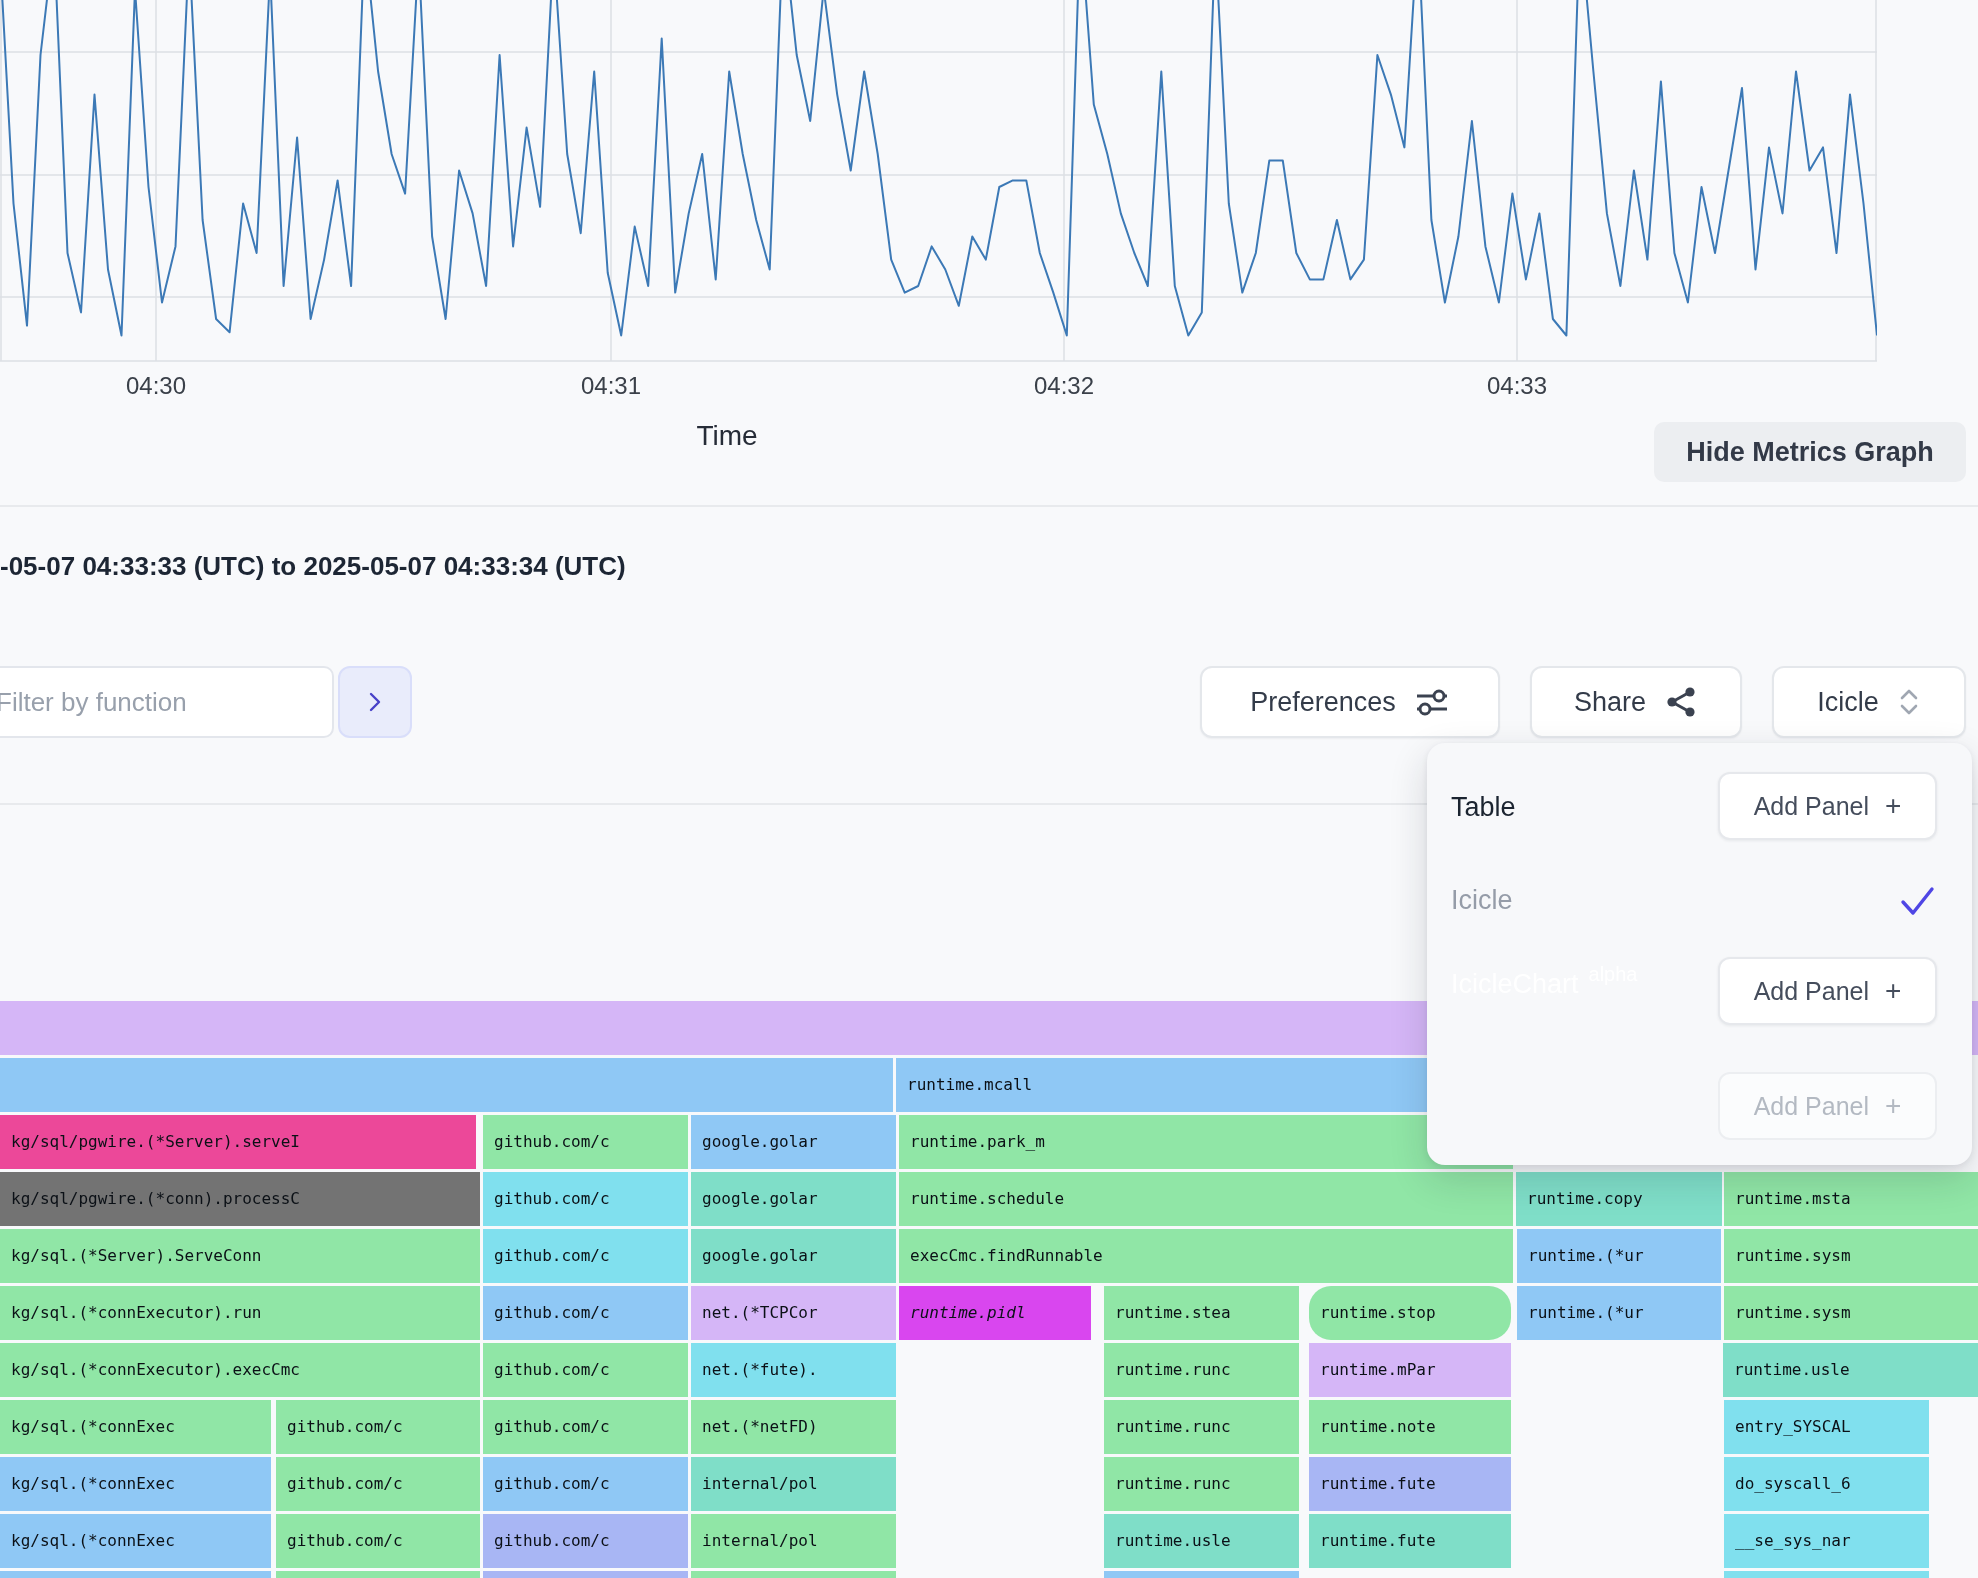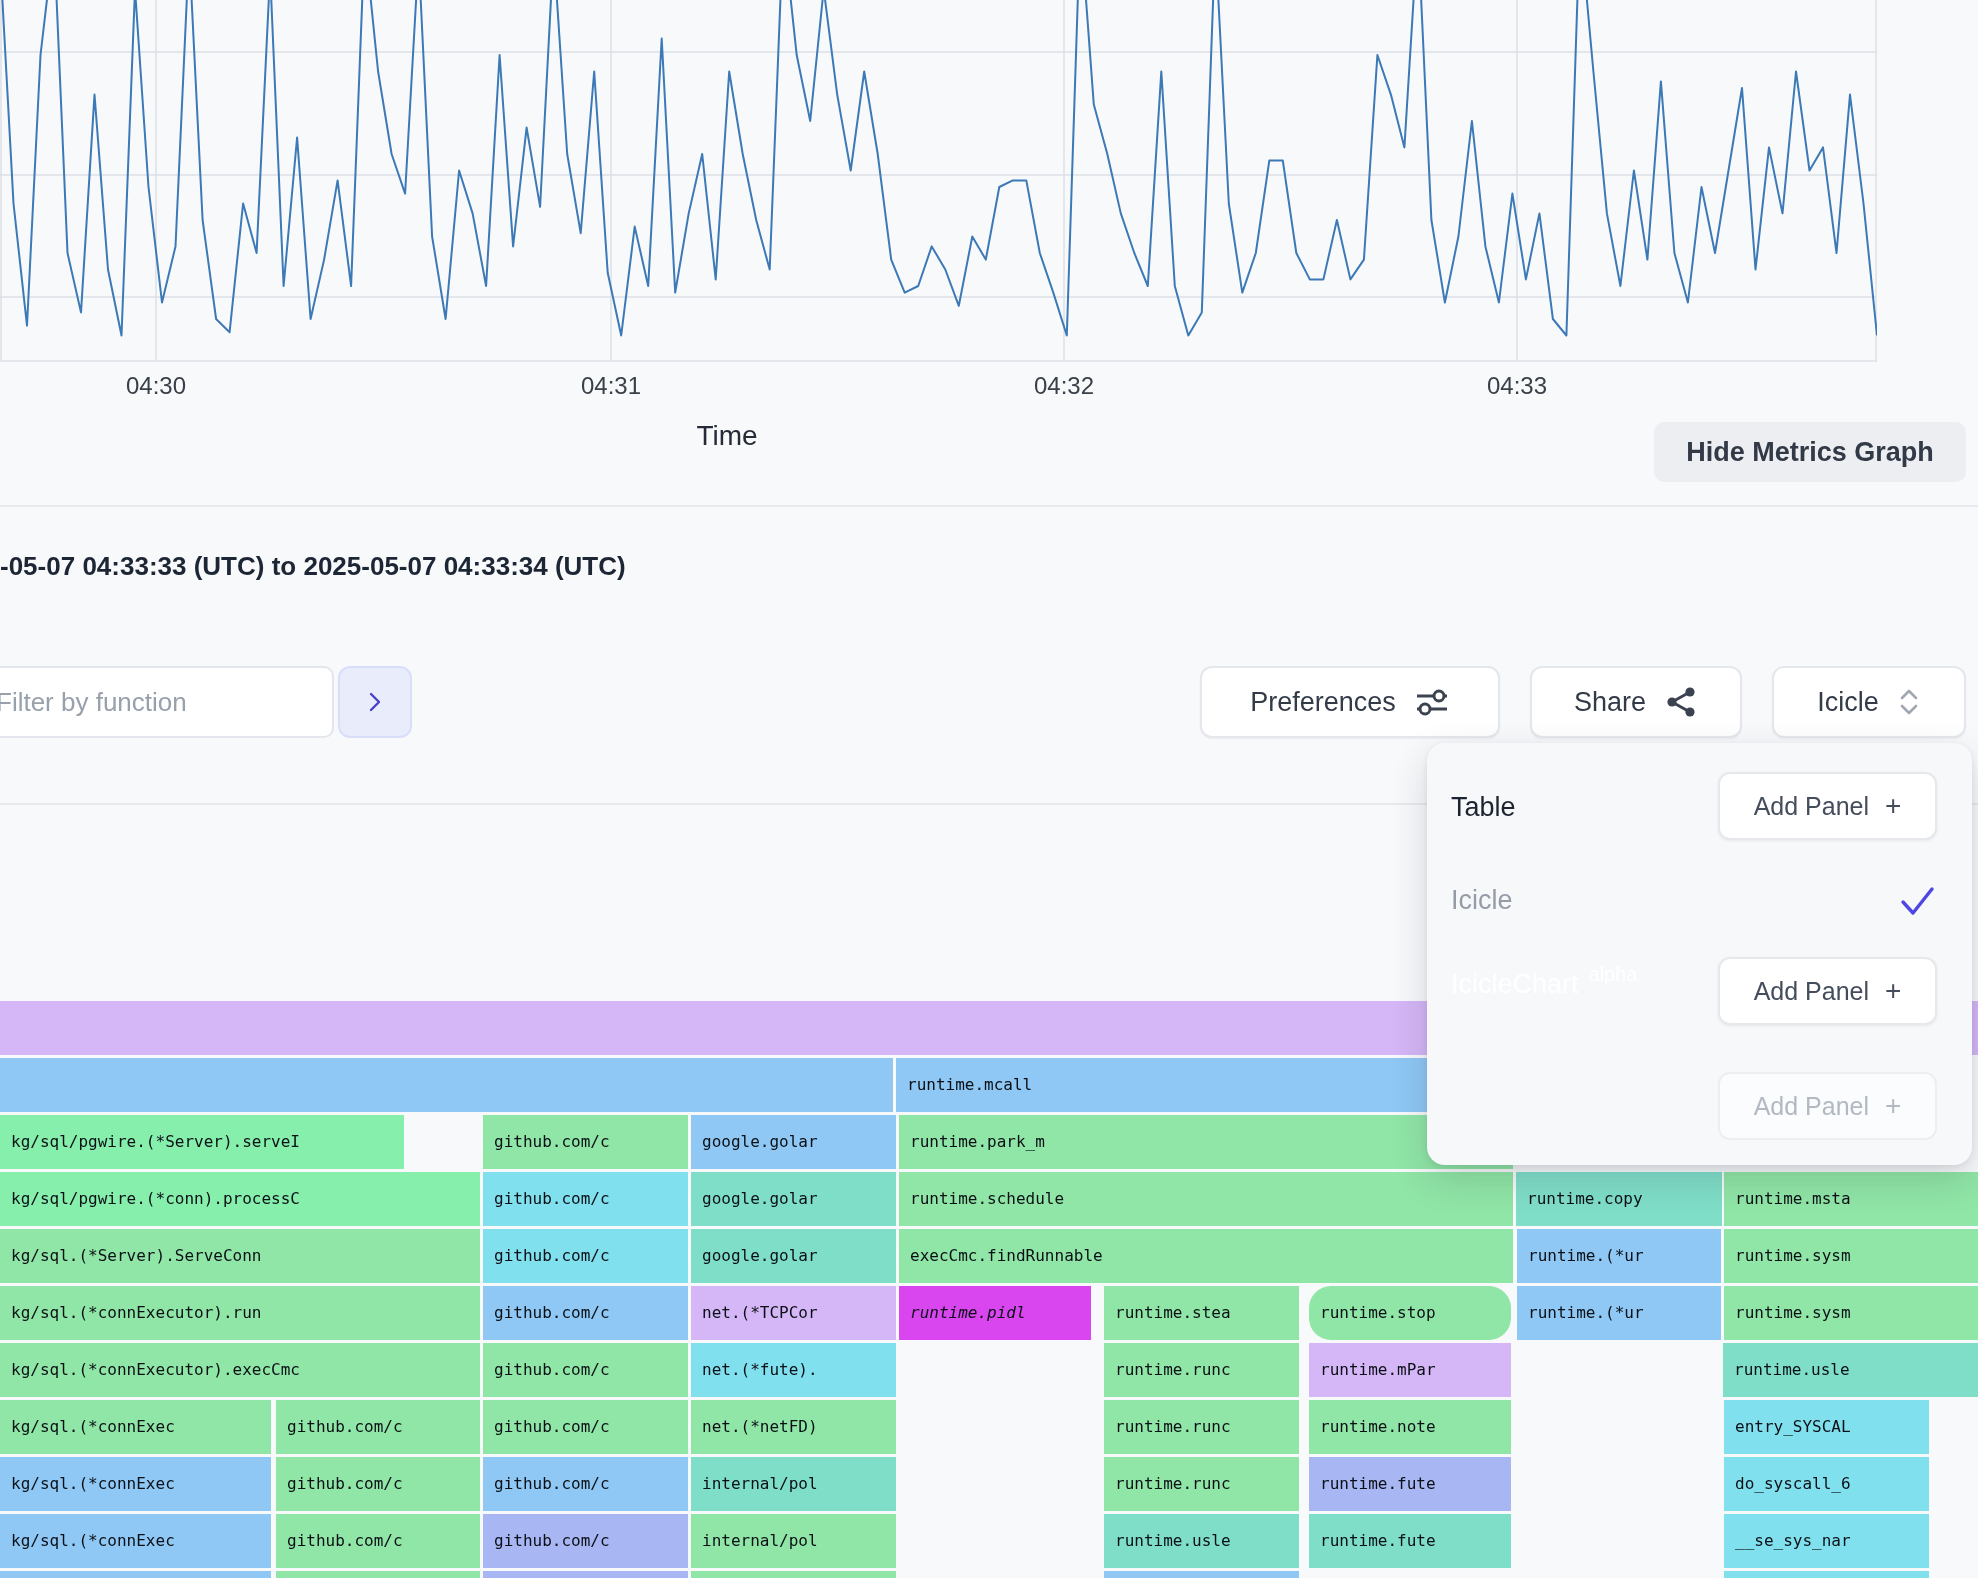--- a/index.html
+++ b/index.html
@@ -147,27 +147,27 @@
 
 <div id="icicle">
     <div class="flame-row" style="top: 1001px;">
       <div class="flame-cell" style="left: 0px; width: 1978px; background: rgb(213, 182, 247);"></div>
     </div>
     <div class="flame-row" style="top: 1058px;">
       <div class="flame-cell" style="left: 0px; width: 893px; background: rgb(143, 200, 245);"></div>
       <div class="flame-cell" style="left: 896px; width: 617px; background: rgb(143, 200, 245);">runtime.mcall</div>
     </div>
     <div class="flame-row" style="top: 1115px;">
-      <div class="flame-cell" style="left: 0px; width: 404px; background: #86efac;">kg/sql/pgwire.(*Server).serveI</div>
+      <div class="flame-cell" style="left: 0px; width: 476px; background: #ec4899;">kg/sql/pgwire.(*Server).serveI</div>
       <div class="flame-cell" style="left: 483px; width: 205px; background: rgb(144, 230, 166);">github.com/c</div>
       <div class="flame-cell" style="left: 691px; width: 205px; background: rgb(143, 200, 245);">google.golar</div>
       <div class="flame-cell" style="left: 899px; width: 614px; background: rgb(144, 230, 166);">runtime.park_m</div>
     </div>
     <div class="flame-row" style="top: 1172px;">
-      <div class="flame-cell" style="left: 0px; width: 480px; background: #86efac;">kg/sql/pgwire.(*conn).processC</div>
+      <div class="flame-cell" style="left: 0px; width: 480px; background: #737373;">kg/sql/pgwire.(*conn).processC</div>
       <div class="flame-cell" style="left: 483px; width: 205px; background: rgb(128, 224, 238);">github.com/c</div>
       <div class="flame-cell" style="left: 691px; width: 205px; background: rgb(127, 222, 200);">google.golar</div>
       <div class="flame-cell" style="left: 899px; width: 614px; background: rgb(144, 230, 166);">runtime.schedule</div>
       <div class="flame-cell" style="left: 1516px; width: 206px; background: rgb(127, 222, 200);">runtime.copy</div>
       <div class="flame-cell" style="left: 1724px; width: 254px; background: rgb(144, 230, 166);">runtime.msta</div>
     </div>
     <div class="flame-row" style="top: 1229px;">
       <div class="flame-cell" style="left: 0px; width: 480px; background: rgb(144, 230, 166);">kg/sql.(*Server).ServeConn</div>
       <div class="flame-cell" style="left: 483px; width: 205px; background: rgb(128, 224, 238);">github.com/c</div>
       <div class="flame-cell" style="left: 691px; width: 205px; background: rgb(127, 222, 200);">google.golar</div>

